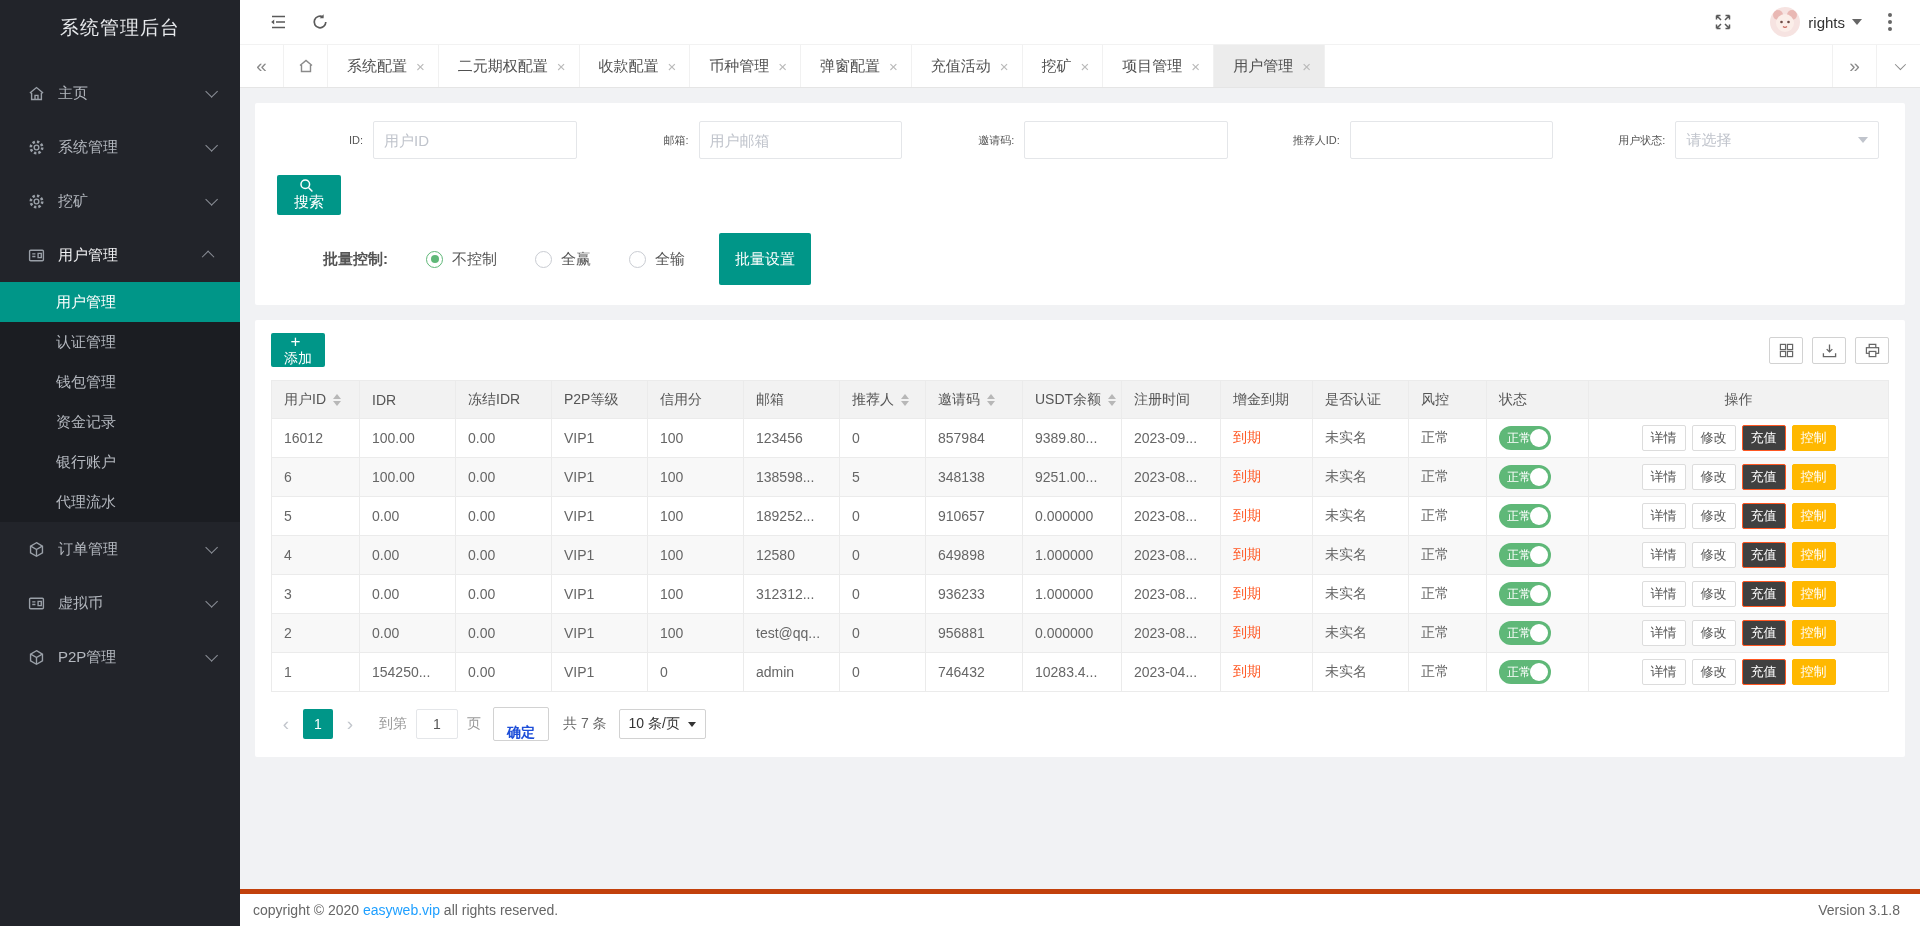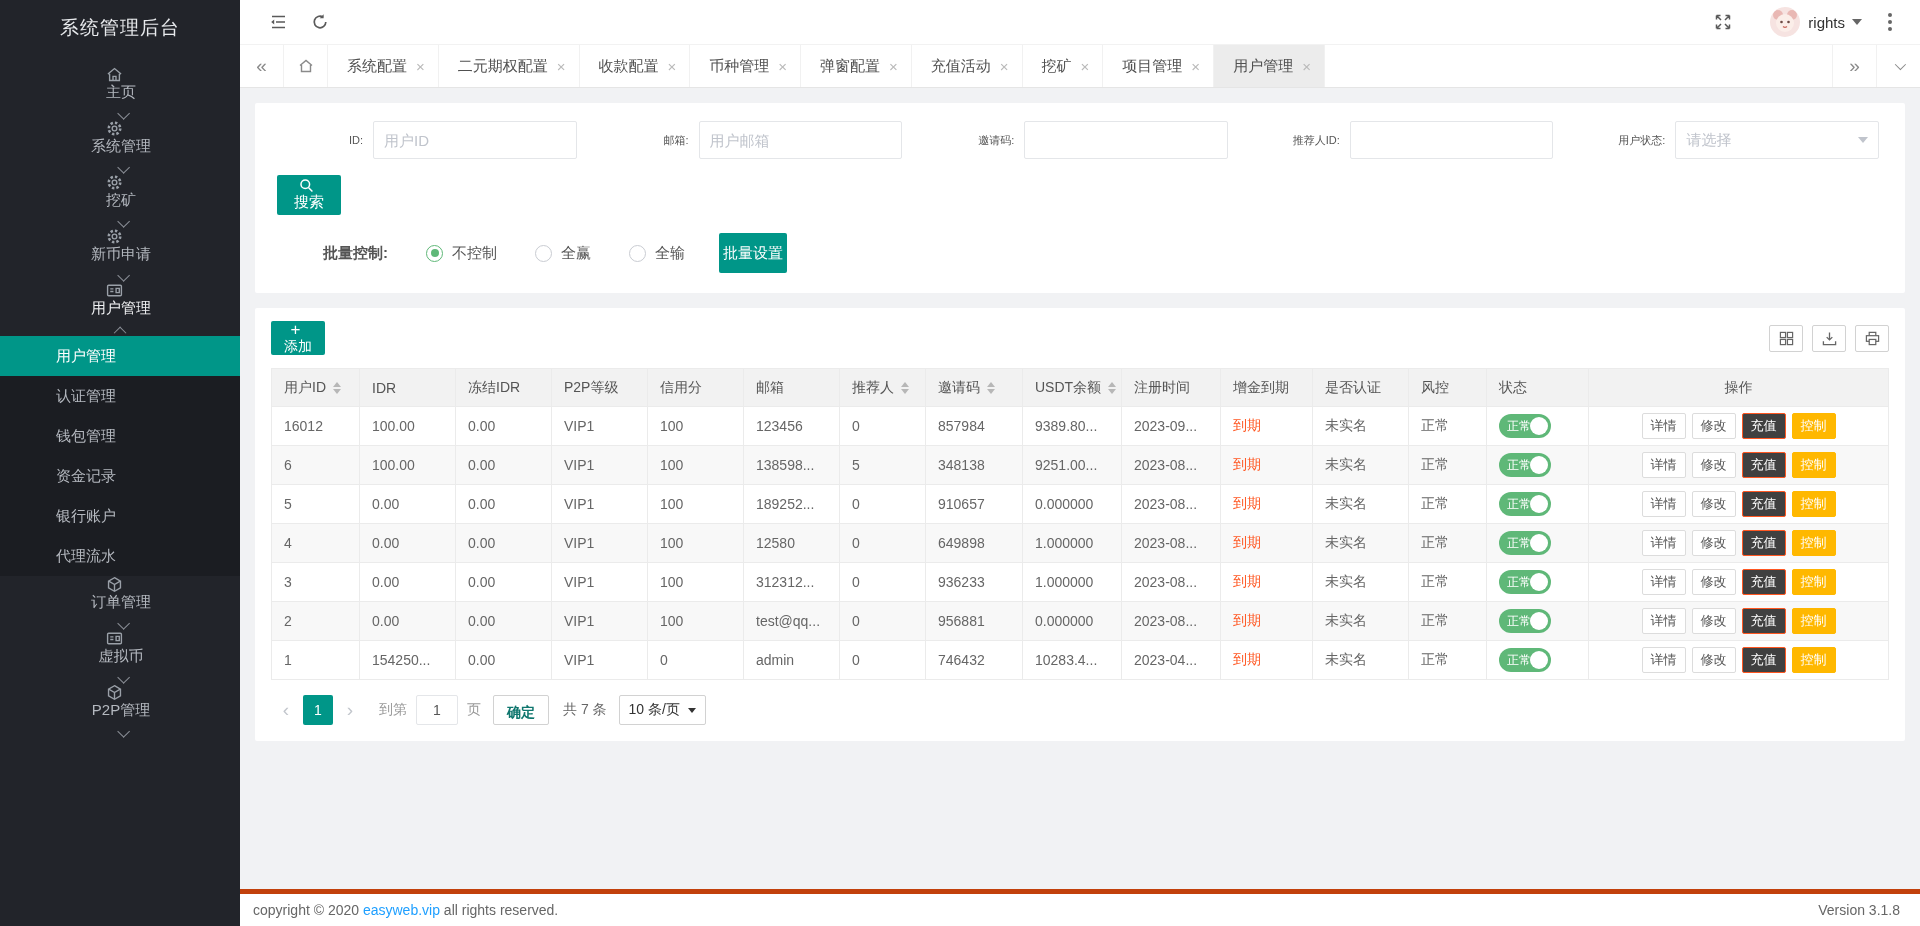--- a/index.html
+++ b/index.html
@@ -3,21 +3,21 @@
 <meta charset="utf-8">
 <style>
   * { margin:0; padding:0; box-sizing:border-box; }
   html,body { width:1920px; height:926px; overflow:hidden; }
   body { display:flex; font-family:"Liberation Sans","DejaVu Sans",sans-serif; background:#f1f2f4; color:#555; }
 
   
   .sidebar { width:240px; height:926px; background:#22242a; flex-shrink:0; display:flex; flex-direction:column; }
   .logo { height:52px; line-height:56px; text-align:center; font-size:19px; color:#e8eaed; letter-spacing:1px; flex-shrink:0; }
   .side-nav { padding-top:14px; }
-  .side-item { height:54px; display:flex; align-items:center; padding:0 26px 0 28px; color:#b4b8bf; font-size:15px; cursor:pointer;flex-direction:column; }
+  .side-item { height:54px; display:flex; align-items:center; padding:0 26px 0 28px; color:#b4b8bf; font-size:15px; cursor:pointer; }
   .side-item .s-icon { width:17px; height:17px; margin-right:13px; display:inline-flex; }
   .side-item .s-icon svg { width:17px; height:17px; }
   .side-item .s-label { flex:1; }
   .side-item.expanded { color:#f0f1f3; }
   .chev { width:9px; height:9px; border-right:1.6px solid #8a8e96; border-bottom:1.6px solid #8a8e96; transform:rotate(45deg) translateY(-3px); }
   .chev.up { transform:rotate(-135deg) translateY(-2px); }
   .submenu { background:#1b1d22; }
   .sub-item { height:40px; line-height:40px; padding-left:56px; font-size:15px; color:#b4b8bf; cursor:pointer; }
   .sub-item.active { background:#009688; color:#ffffff; }
 
@@ -62,21 +62,21 @@
   .btn-teal { background:#009688; color:#fff;flex-direction:column; }
   .search-btn { height:40px; padding:0 17px; font-size:15px; margin-top:16px; }
   .search-btn svg { width:15px; height:15px; margin-right:6px; }
 
   .batch-row { display:flex; align-items:center; margin-top:18px; }
   .batch-label { margin-left:46px; font-size:15px; color:#555;font-weight:bold; }
   .radio { display:flex; align-items:center; margin-left:38px; cursor:pointer; font-size:15px; color:#555; }
   .rdot { width:17px; height:17px; border:1px solid #c9ccd2; border-radius:50%; margin-right:9px; position:relative; background:#fff; }
   .rdot.on { border-color:#5FB878; }
   .rdot.on::after { content:""; position:absolute; left:3.5px; top:3.5px; width:8px; height:8px; border-radius:50%; background:#5FB878; }
-  .batch-btn { height:40px; padding:0 4px; font-size:15px; margin-left:34px; }
+  .batch-btn { height:52px; padding:0 16px; font-size:15px; margin-left:34px; }
 
   .table-card { margin-top:15px; padding-bottom:8px; }
   .toolbar { display:flex; align-items:center; padding:13px 16px; }
   .add-btn { height:34px; padding:0 13px; font-size:14px; }
   .add-btn .plus { font-size:17px; margin-right:5px; line-height:1; }
   .tool-icons { margin-left:auto; display:flex; }
   .tool-btn { width:34px; height:27px; border:1px solid #d2d2d2; border-radius:2px; background:#fff; display:flex; align-items:center; justify-content:center; margin-left:9px; cursor:pointer; }
   .tool-btn svg { width:15px; height:15px; }
 
   table { width:calc(100% - 32px); margin:0 16px; border-collapse:collapse; table-layout:fixed; font-size:14px; color:#666; }
@@ -98,21 +98,21 @@
   .btn-xs { display:inline-block; padding:3px 8px; font-size:13px; border:1px solid #dcdcdc; background:#fff; border-radius:2px; color:#555; cursor:pointer; margin:0 3px; font-family:inherit; }
   .btn-xs.danger { background:#404040; border-color:#ff5722; color:#fff;padding-left:8px; }
   .btn-xs.warn { background:#ffb800; border-color:#ffb800; color:#fff; }
 
   .pager { display:flex; align-items:center; margin:15px 16px 8px; font-size:14px; color:#666; }
   .pg-arrow { width:30px; height:30px; display:flex; align-items:center; justify-content:center; color:#c2c6cc; font-size:19px; cursor:pointer; }
   .pg-cur { width:30px; height:30px; background:#009688; color:#fff; display:flex; align-items:center; justify-content:center; border-radius:2px; margin:0 2px; }
   .pg-goto { color:#999; margin-left:14px; }
   .pg-input { width:42px; height:30px; border:1px solid #e4e6e9; border-radius:2px; text-align:center; font-size:14px; color:#555; margin:0 9px; font-family:inherit; }
   .pg-suffix { color:#999; }
-  .pg-ok { height:30px; padding:8px 13px; border:1px solid #d2d2d2; background:#fff; border-radius:2px; font-size:14px; color:#0f766e; font-weight:bold; margin-left:12px; cursor:pointer; font-family:inherit; }
+  .pg-ok { height:30px; padding:16px 13px; border:1px solid #d2d2d2; background:#fff; border-radius:2px; font-size:14px; color:#1d4ed8; font-weight:bold; margin-left:12px; cursor:pointer; font-family:inherit; }
   .pg-total { margin-left:14px; }
   .pg-size { height:30px; border:1px solid #d2d2d2; border-radius:2px; display:flex; align-items:center; padding:0 9px; margin-left:12px; cursor:pointer; color:#333; }
   .pg-size .sel-caret { border-top-color:#333; margin-left:8px; border-left-width:4px; border-right-width:4px; border-top-width:5px; }
 
   .footer { height:37px; background:#fff; border-top:5px solid #c2410c; display:flex; align-items:center; padding:0 20px 0 13px; font-size:14px; color:#666; flex-shrink:0; }
   .footer a { color:#1e9fff; text-decoration:none; }
   .footer .ver { margin-left:auto; }
 </style>
 </head>
 <body>
@@ -140,30 +140,20 @@
         <i class="chev"></i>
       </div>
       <div class="side-item">
         <span class="s-icon">
           <svg viewBox="0 0 16 16">
             <circle cx="8" cy="8" r="5.4" fill="none" stroke="#9aa0a8" stroke-width="2.4" stroke-dasharray="2.3 1.9"></circle>
             <circle cx="8" cy="8" r="2.2" fill="none" stroke="#9aa0a8" stroke-width="1.3"></circle>
           </svg>
         </span>
         <span class="s-label">挖矿</span>
-        <i class="chev"></i>
-      </div>
-      <div class="side-item">
-        <span class="s-icon">
-          <svg viewBox="0 0 16 16">
-            <circle cx="8" cy="8" r="5.4" fill="none" stroke="#9aa0a8" stroke-width="2.4" stroke-dasharray="2.3 1.9"></circle>
-            <circle cx="8" cy="8" r="2.2" fill="none" stroke="#9aa0a8" stroke-width="1.3"></circle>
-          </svg>
-        </span>
-        <span class="s-label">新币申请</span>
         <i class="chev"></i>
       </div>
       <div class="side-item expanded">
         <span class="s-icon">
           <svg viewBox="0 0 16 16" fill="none" stroke="#9aa0a8" stroke-width="1.3">
             <rect x="1.5" y="3" width="13" height="10" rx="1"></rect>
             <path d="M4 6.5h3M4 9h3M9.5 6h3v4h-3z"></path>
           </svg>
         </span>
         <span class="s-label">用户管理</span>

